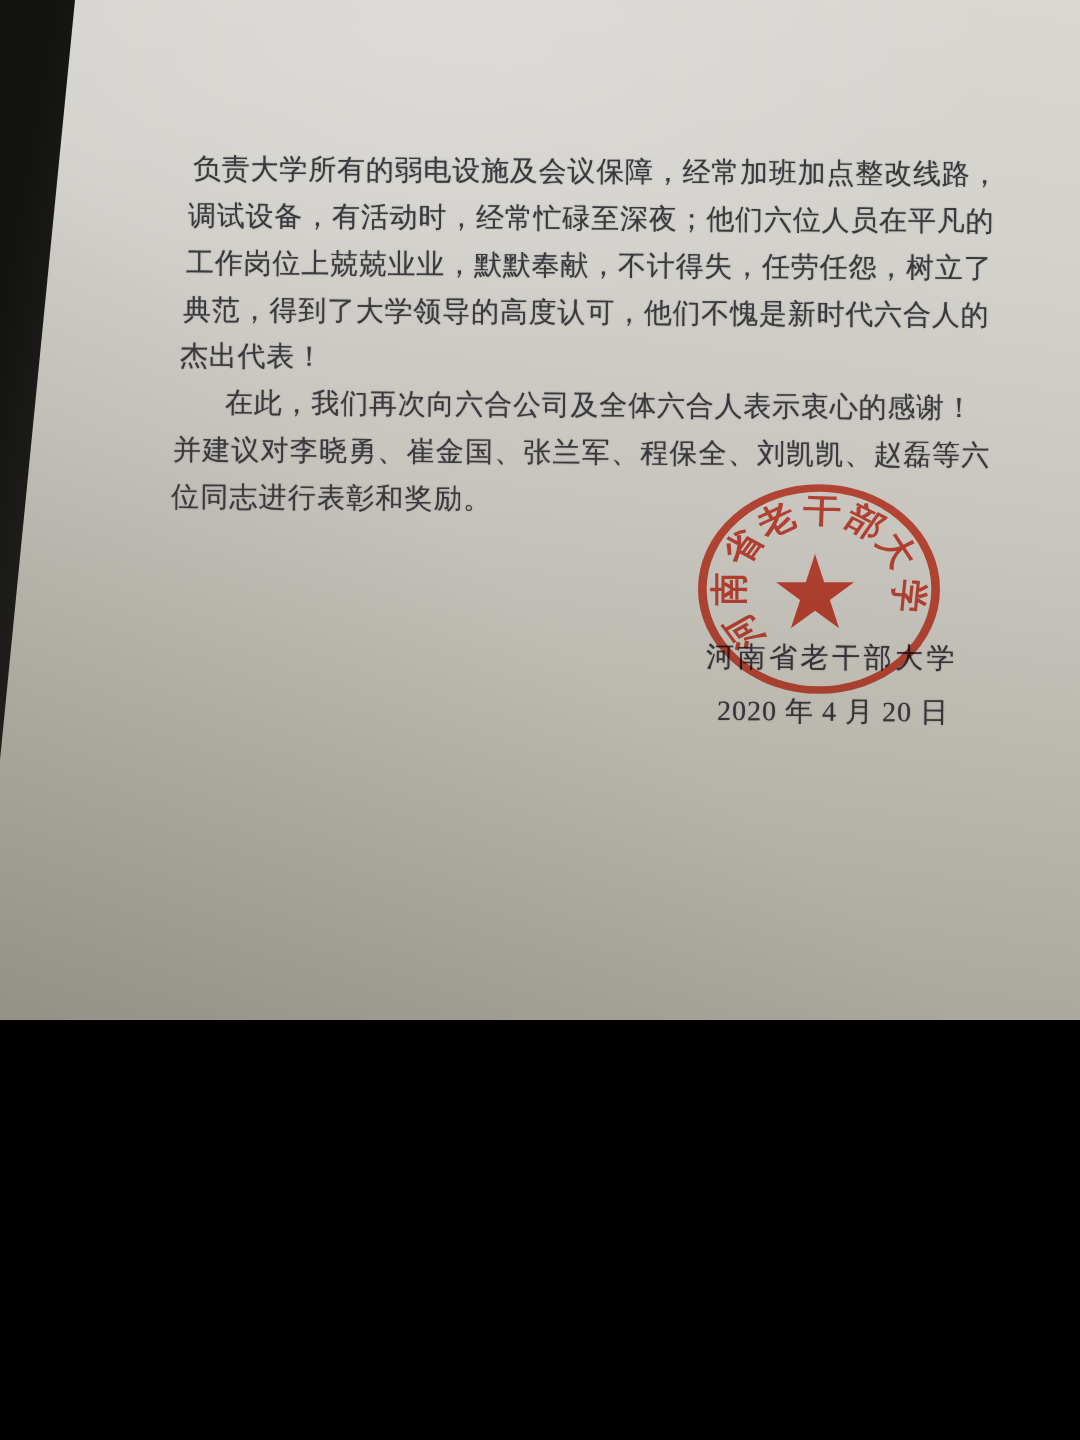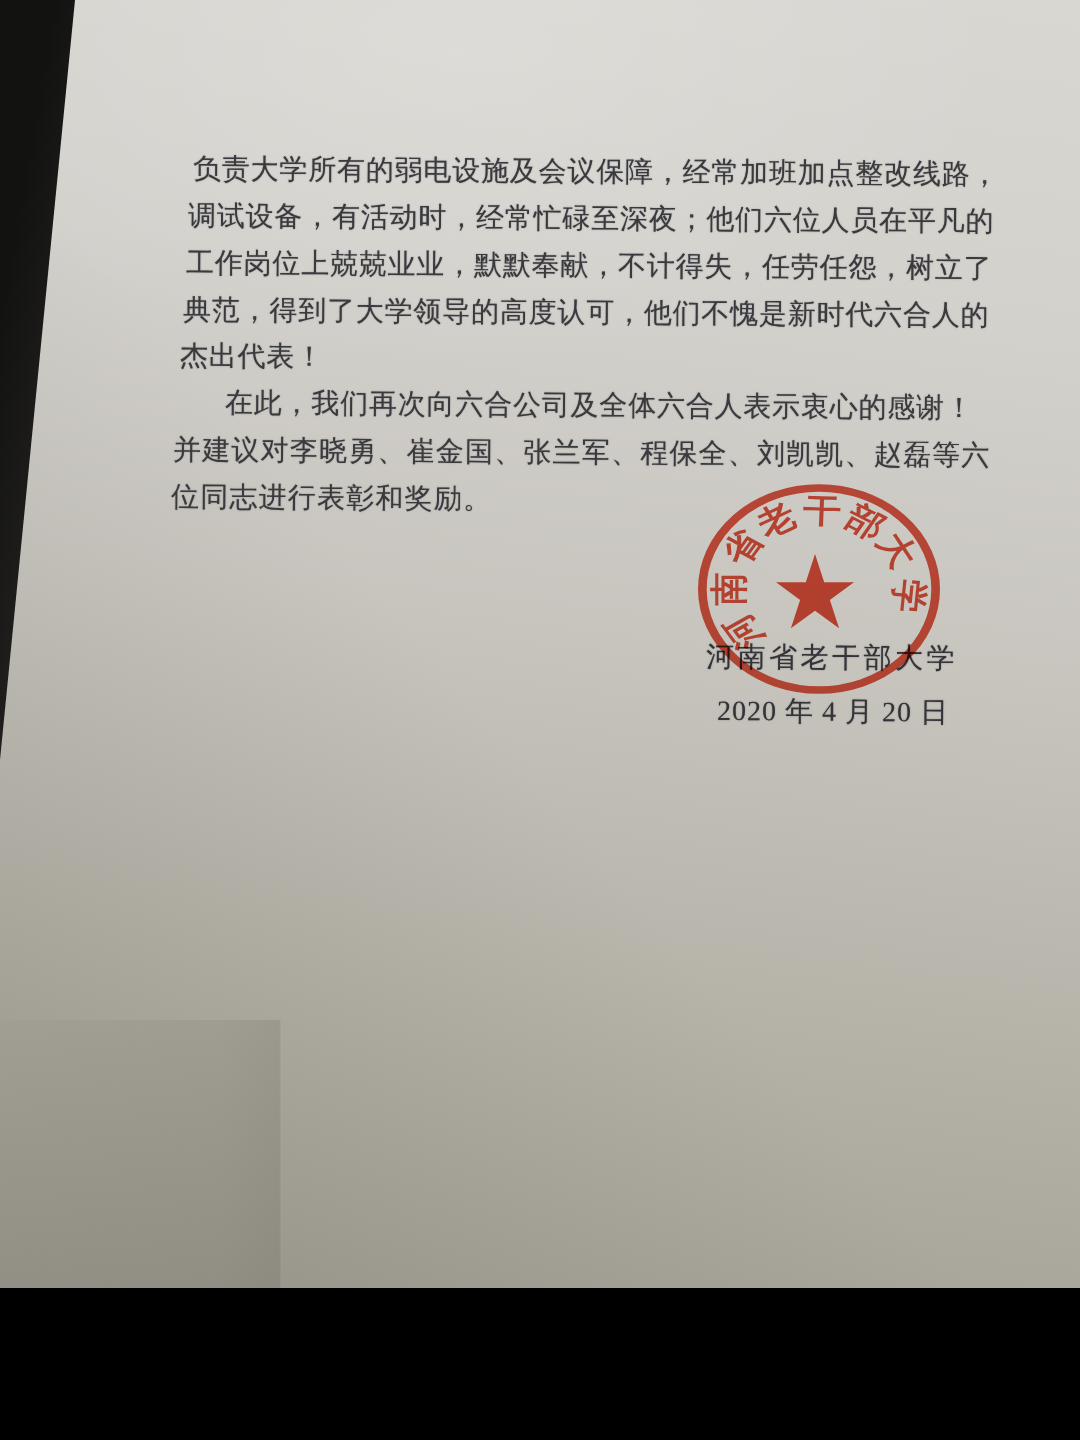--- a/index.html
+++ b/index.html
@@ -1,17 +1,17 @@
 <!DOCTYPE html>
 <html><head>
 <meta charset="utf-8">
 <style>
   html,body{margin:0;padding:0;background:#000;}
   .photo{
-    position:relative;width:1080px;height:1288px;overflow:hidden;
+    position:relative;width:1080px;height:1020px;overflow:hidden;
     font-family:"Liberation Serif","DejaVu Serif",serif;
   }
   
   .paper{
     position:absolute;inset:0;
     background:
       radial-gradient(ellipse 900px 520px at 42% 4%, rgba(255,255,255,0.16), rgba(255,255,255,0) 62%),
       linear-gradient(187deg,#d9d7d2 0%,#d3d1cc 24%,#c8c5bf 48%,#b4b1a7 76%,#a3a096 100%);
   }
   .shade-bl{

